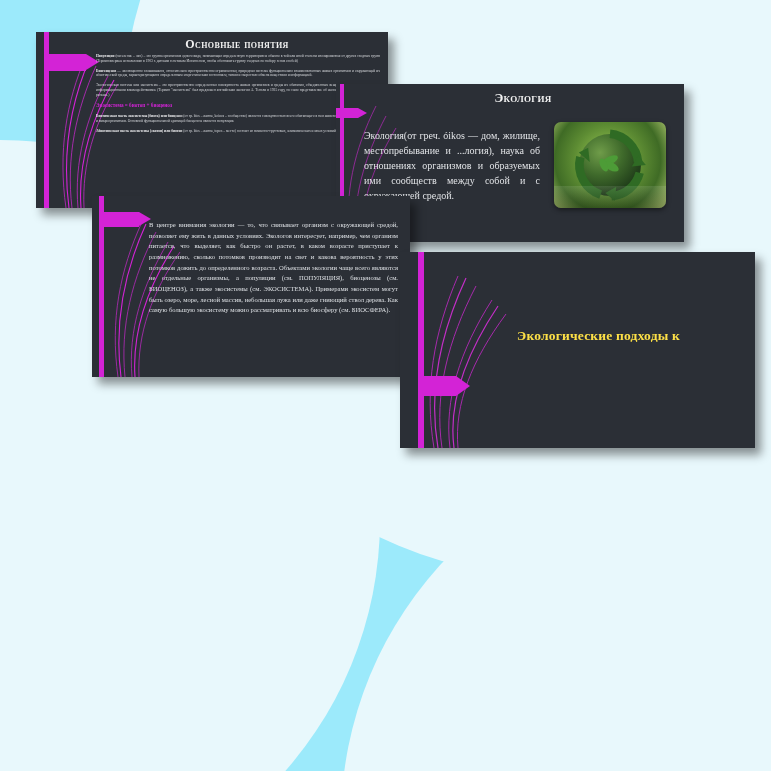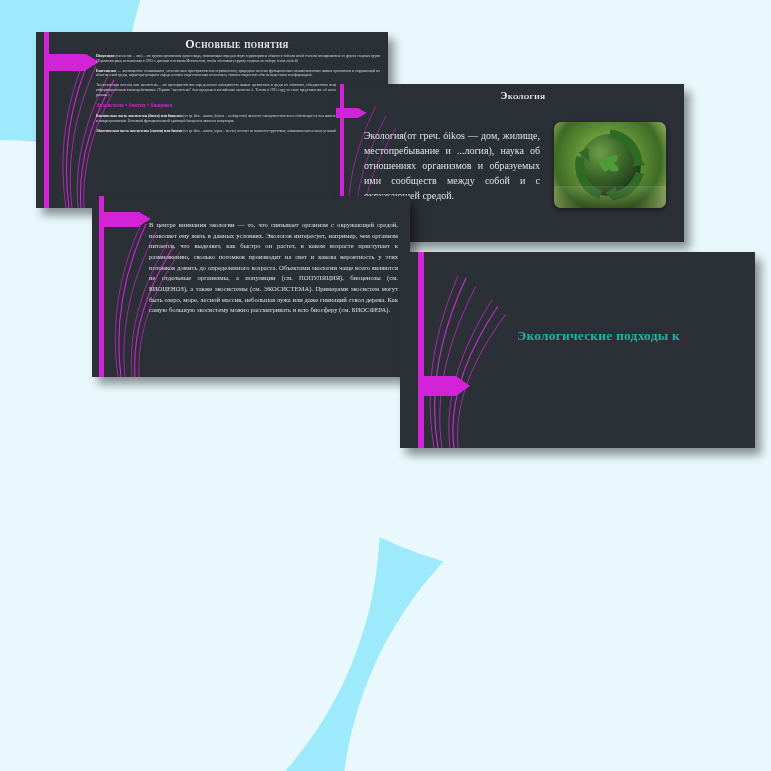--- a/index.html
+++ b/index.html
@@ -146,21 +146,21 @@
   }
   #slide-ecology .accent-arrow::after {
     border-width: 5px 0 5px 9px;
   }
   .s2-title {
     position: absolute;
     left: 36px;
     right: 10px;
     top: 6px;
     text-align: center;
-    font-size: 10px;
+    font-size: 13px;
     font-weight: bold;
     color: #f2f2f2;
     font-variant: small-caps;
     letter-spacing: .3px;
   }
   .s2-text {
     position: absolute;
     left: 28px;
     top: 44px;
     width: 176px;
@@ -248,21 +248,21 @@
   }
   .s4-title {
     position: absolute;
     left: 70px;
     right: 28px;
     top: 74px;
     text-align: center;
     font-size: 13.5px;
     font-weight: bold;
     line-height: 1.45;
-    color: #14b8a6;
+    color: #fde047;
     letter-spacing: .2px;
   }
 
   .grass { position: absolute; left: 0; top: 0; width: 100%; height: 100%; }
 </style>
 </head>
 <body>
 
 <div id="page-bg">
   <div class="bg-blob-tr"></div>

